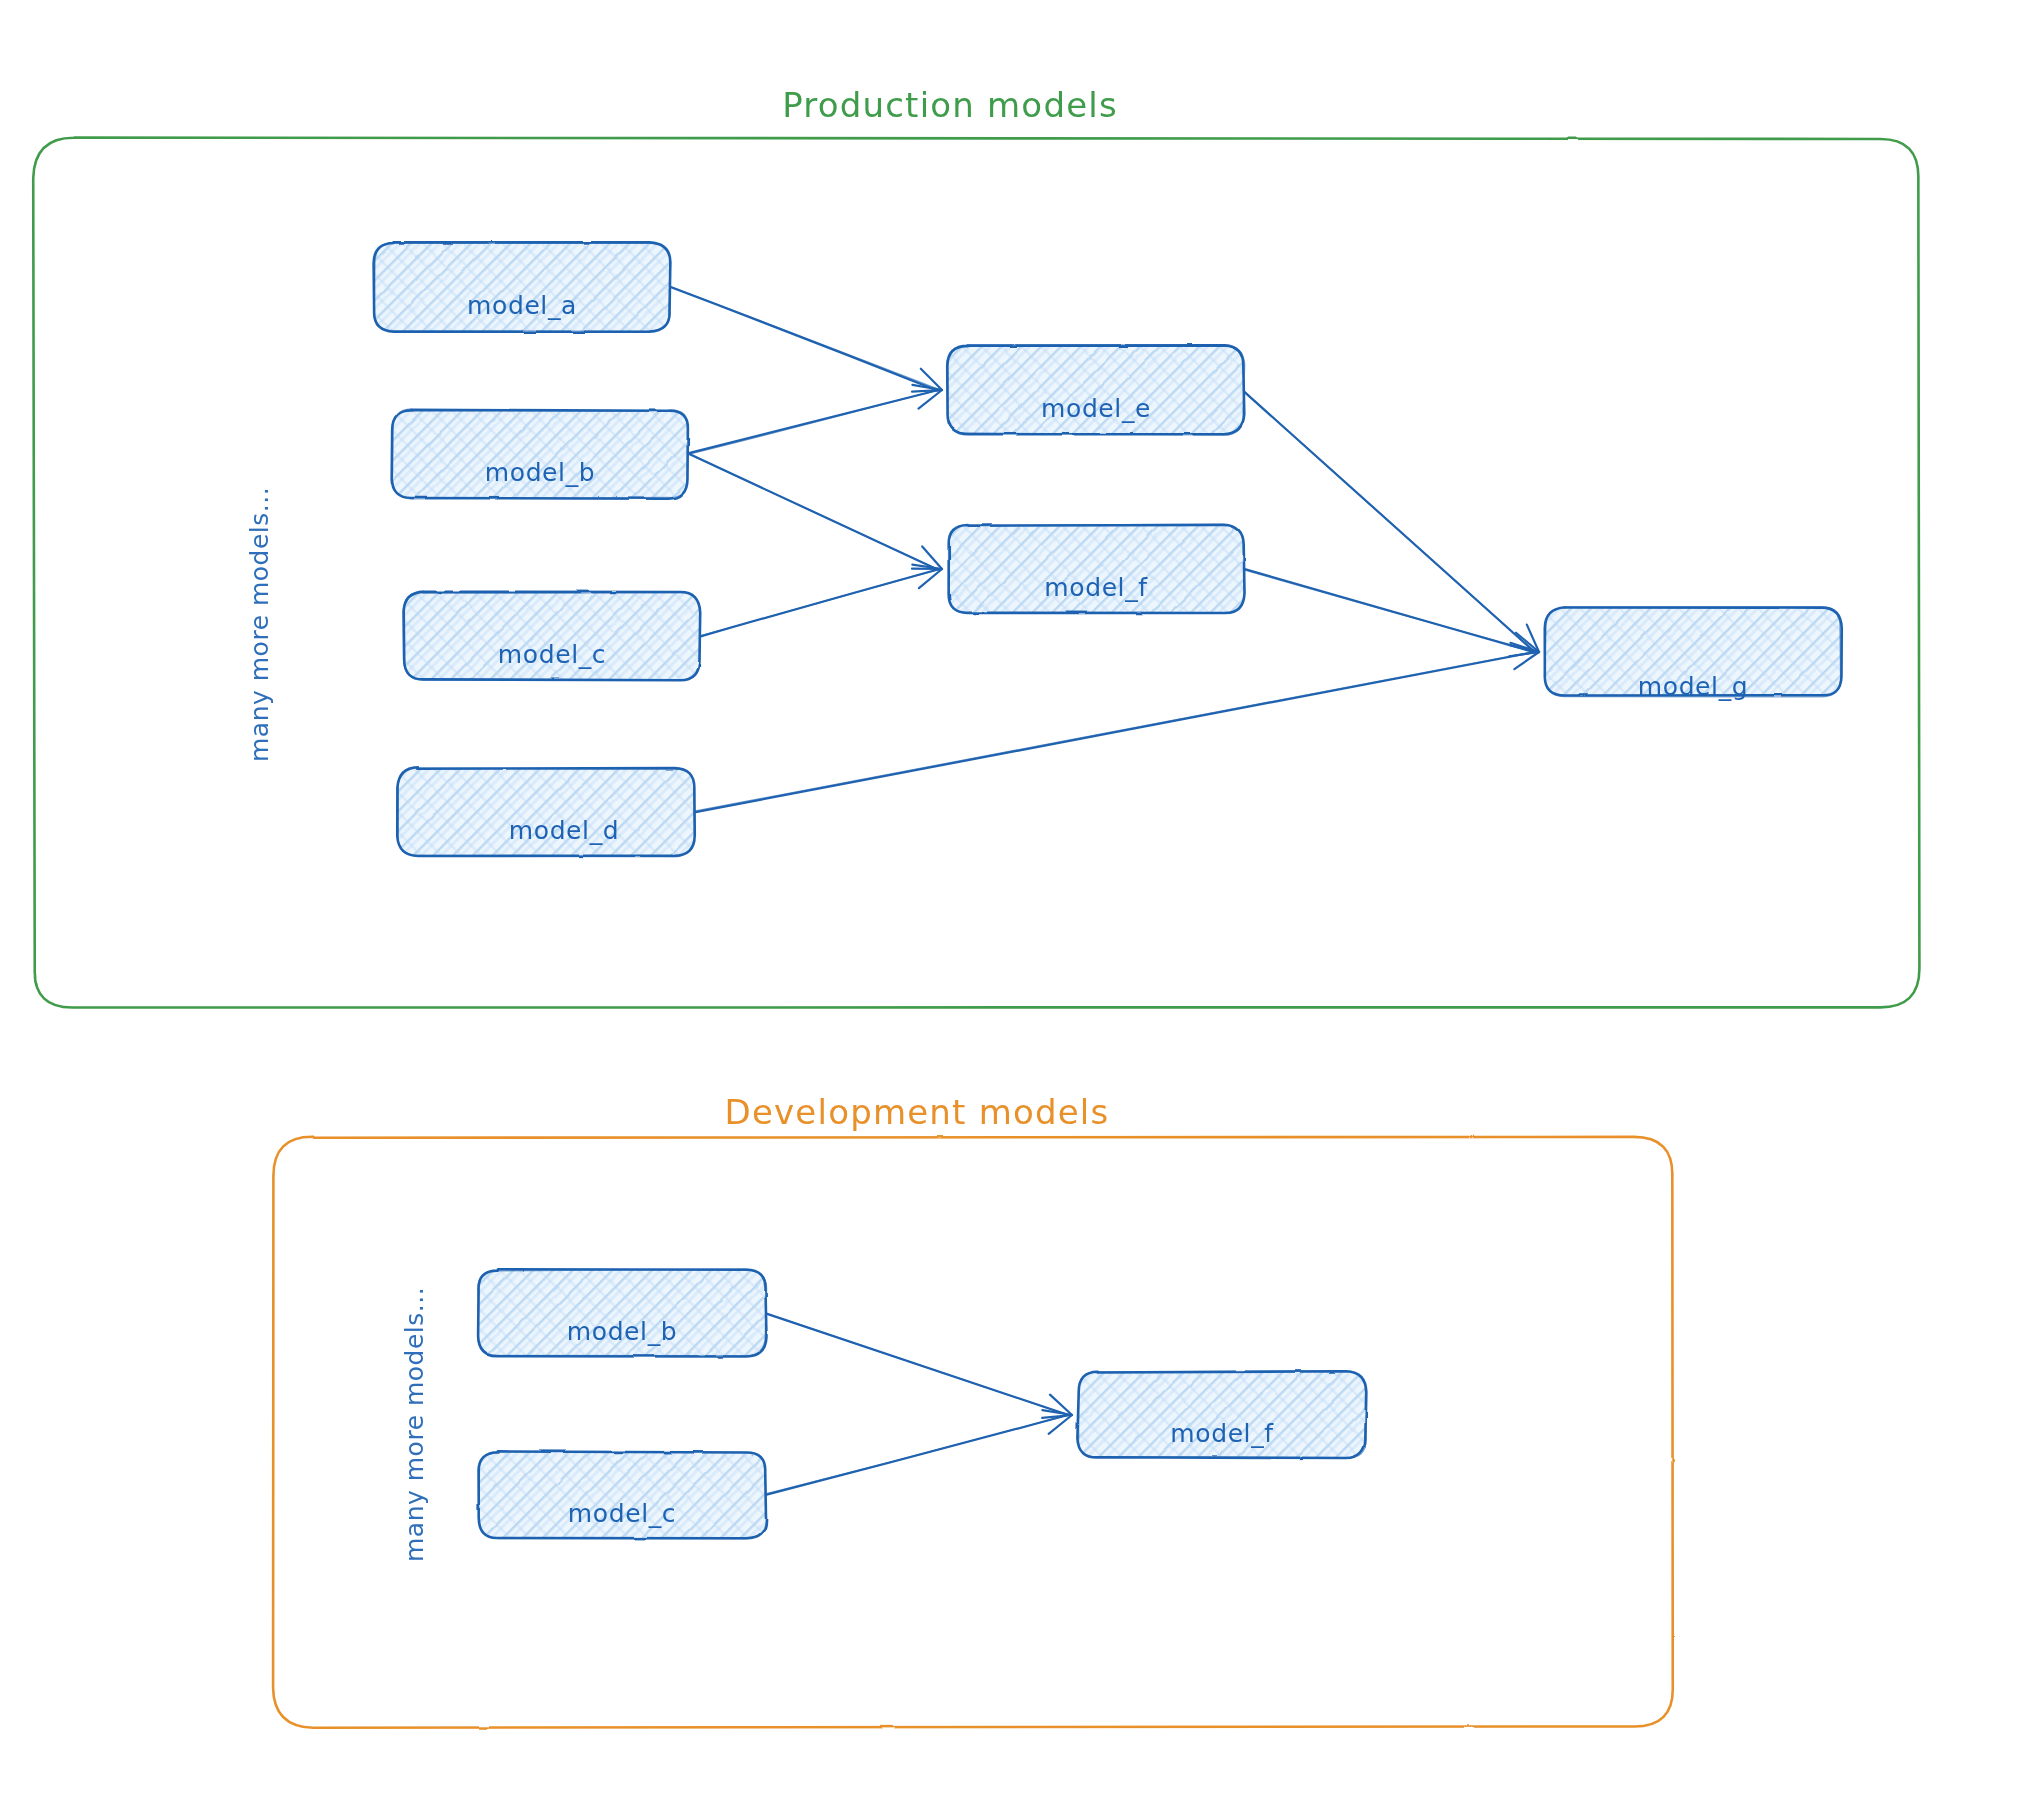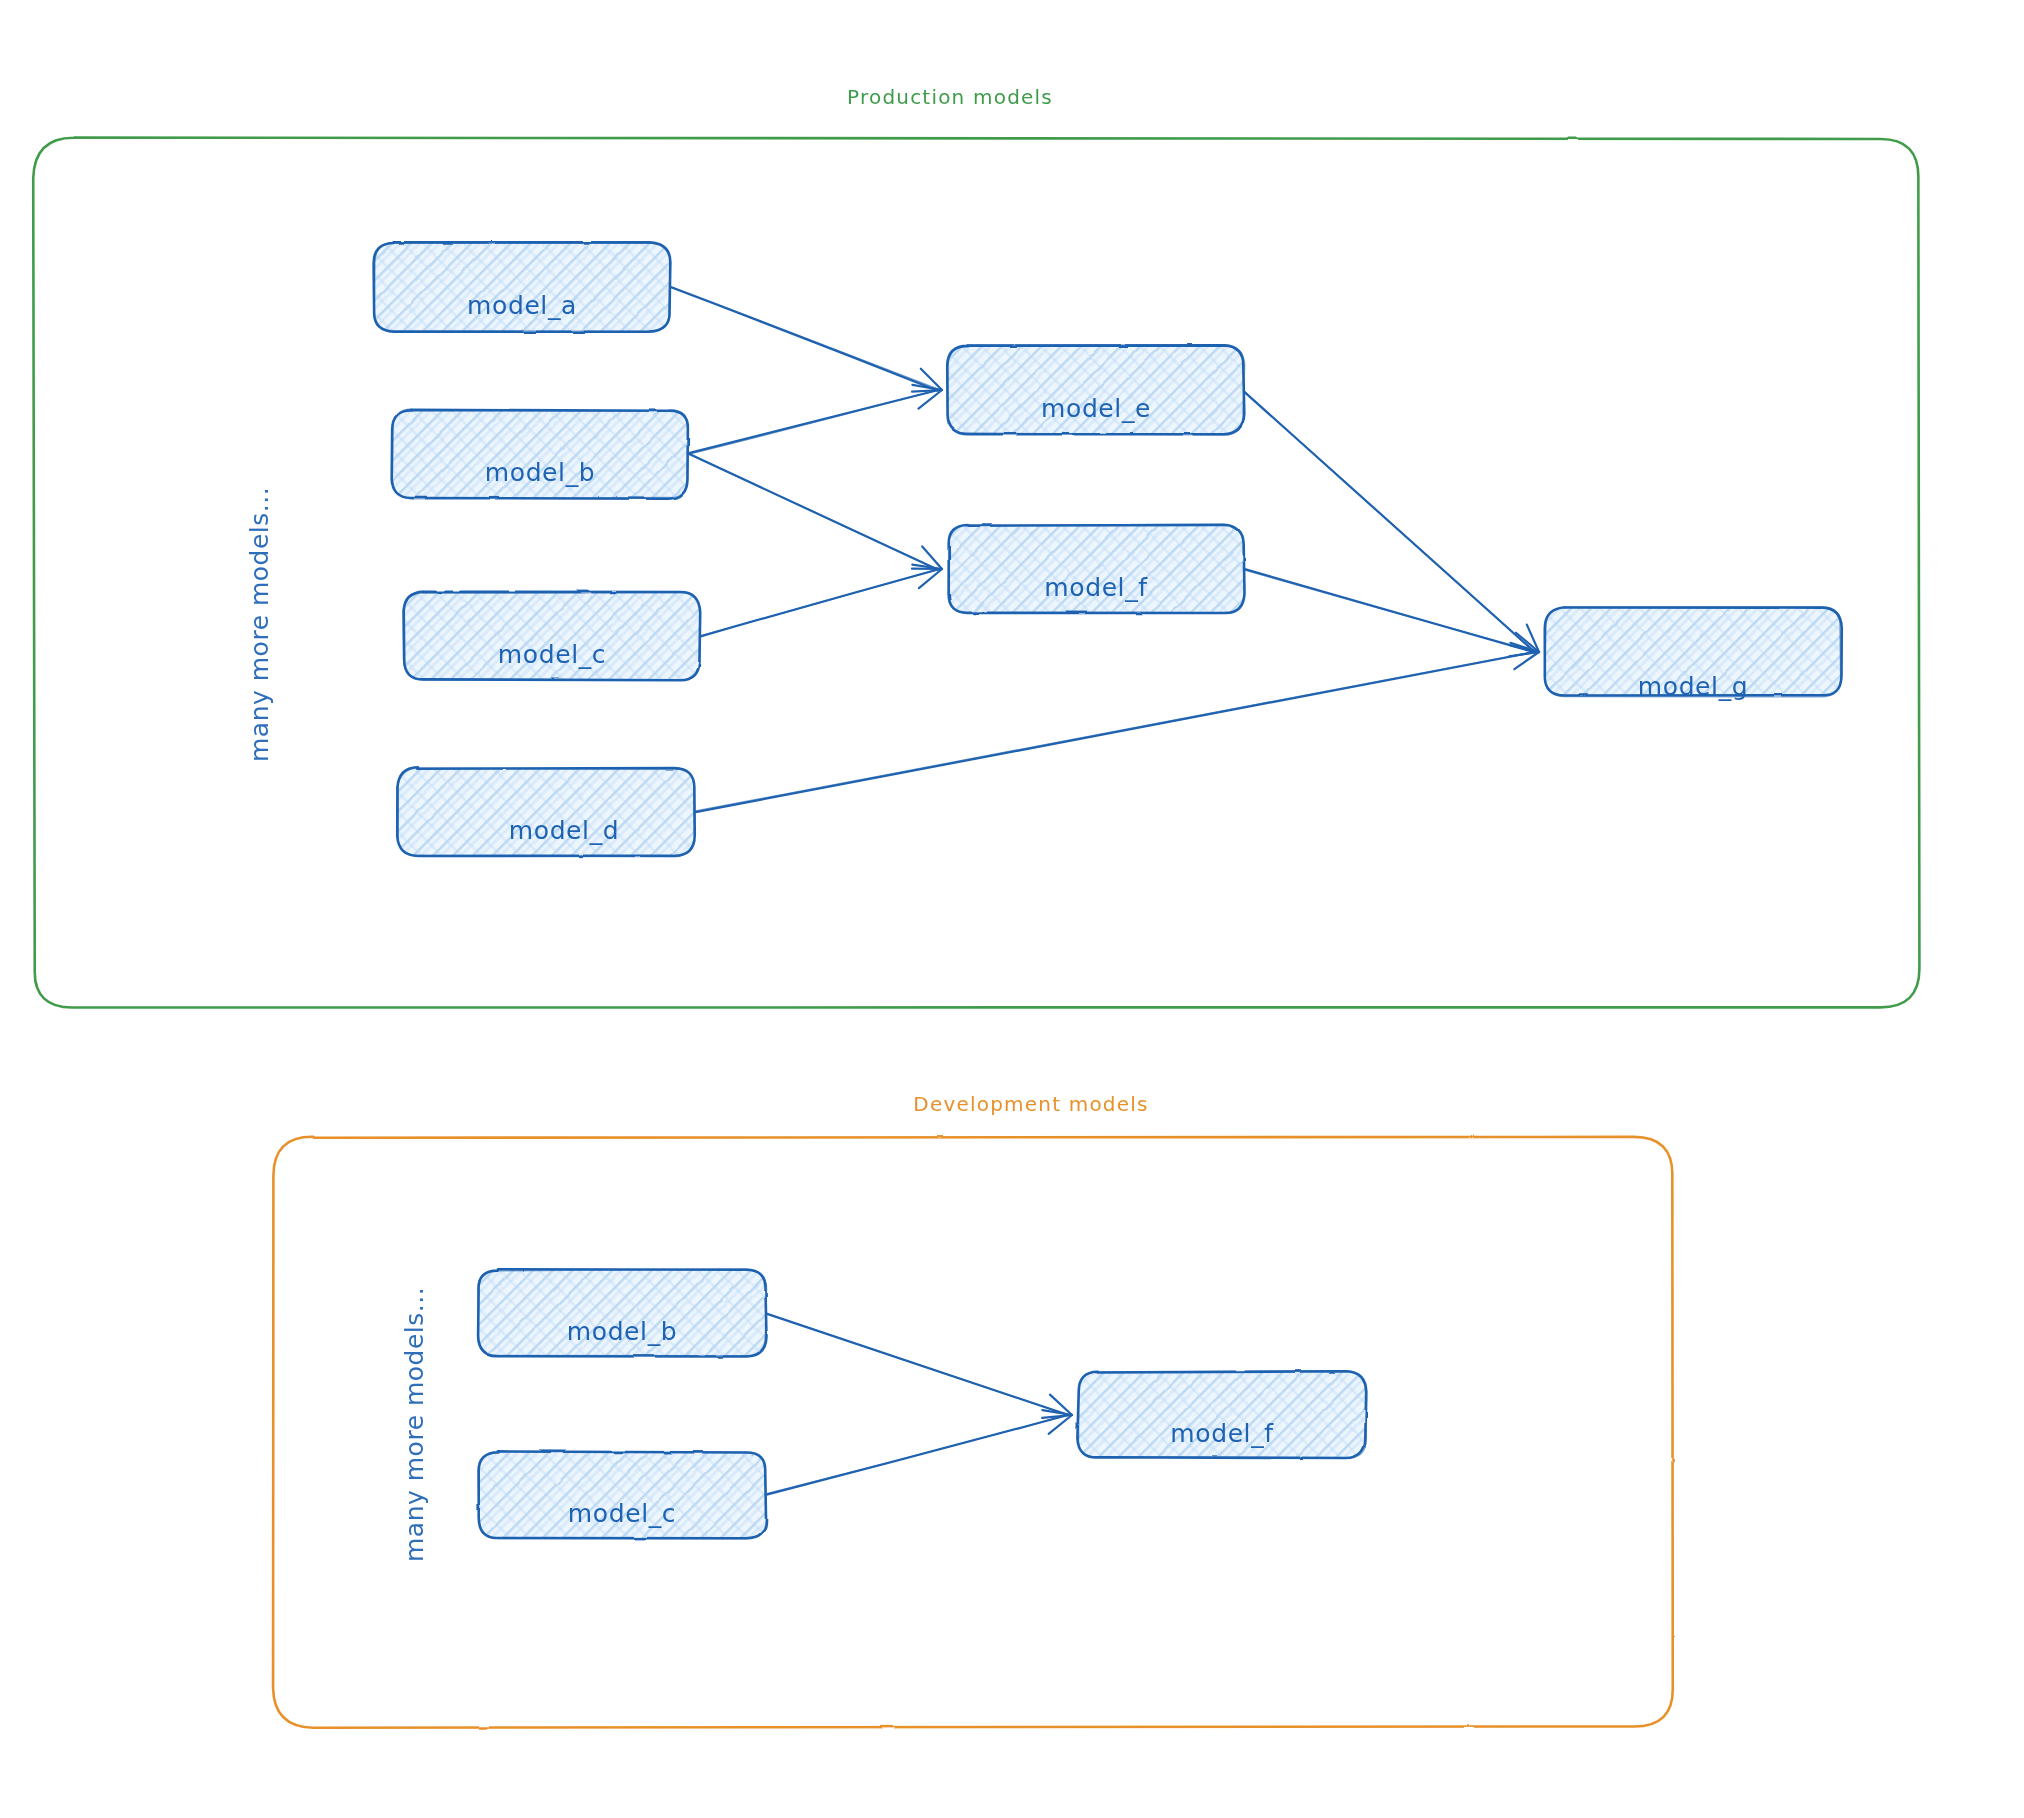--- a/index.html
+++ b/index.html
@@ -6,21 +6,21 @@
   body{
     width:2024px;height:1818px;position:relative;overflow:hidden;
     font-family:"DejaVu Sans", sans-serif;
   }
   .stage{position:absolute;inset:0;}
   svg.canvas{position:absolute;top:0;left:0;width:2024px;height:1818px;}
 
   .group-title{
     position:absolute;
     font-family:"DejaVu Sans", sans-serif;
-    font-size:20px;
+    font-size:34px;
     letter-spacing:1.2px;
     white-space:nowrap;
     transform:translateX(-50%);
   }
   .group-title.prod{color:#3f9c4b;}
   .group-title.dev{color:#e8912a;}
 
   .side-label{
     position:absolute;
     color:#2f6fba;
@@ -538,17 +538,17 @@
       <div class="node-label" style="left: 552px; top: 636px;">model_c</div>
       <div class="node-label" style="left: 564px; top: 812px;">model_d</div>
       <div class="node-label" style="left: 1096px; top: 390px;">model_e</div>
       <div class="node-label" style="left: 1096px; top: 569px;">model_f</div>
       <div class="node-label" style="left: 1693px; top: 668px;">model_g</div>
       <div class="group-title prod" style="left: 950px; top: 85px;">Production models</div>
       <div class="side-label" style="left: 245px; top: 762px;">many more models...</div>
       <div class="node-label" style="left: 622px; top: 1313px;">model_b</div>
       <div class="node-label" style="left: 622px; top: 1495px;">model_c</div>
       <div class="node-label" style="left: 1222px; top: 1415px;">model_f</div>
-      <div class="group-title dev" style="left: 1031px; top: 1092px;">Development models</div>
+      <div class="group-title dev" style="left: 917px; top: 1092px;">Development models</div>
       <div class="side-label" style="left: 400px; top: 1562px;">many more models...</div>
     </div>
 
 </div>
 
 </body></html>

